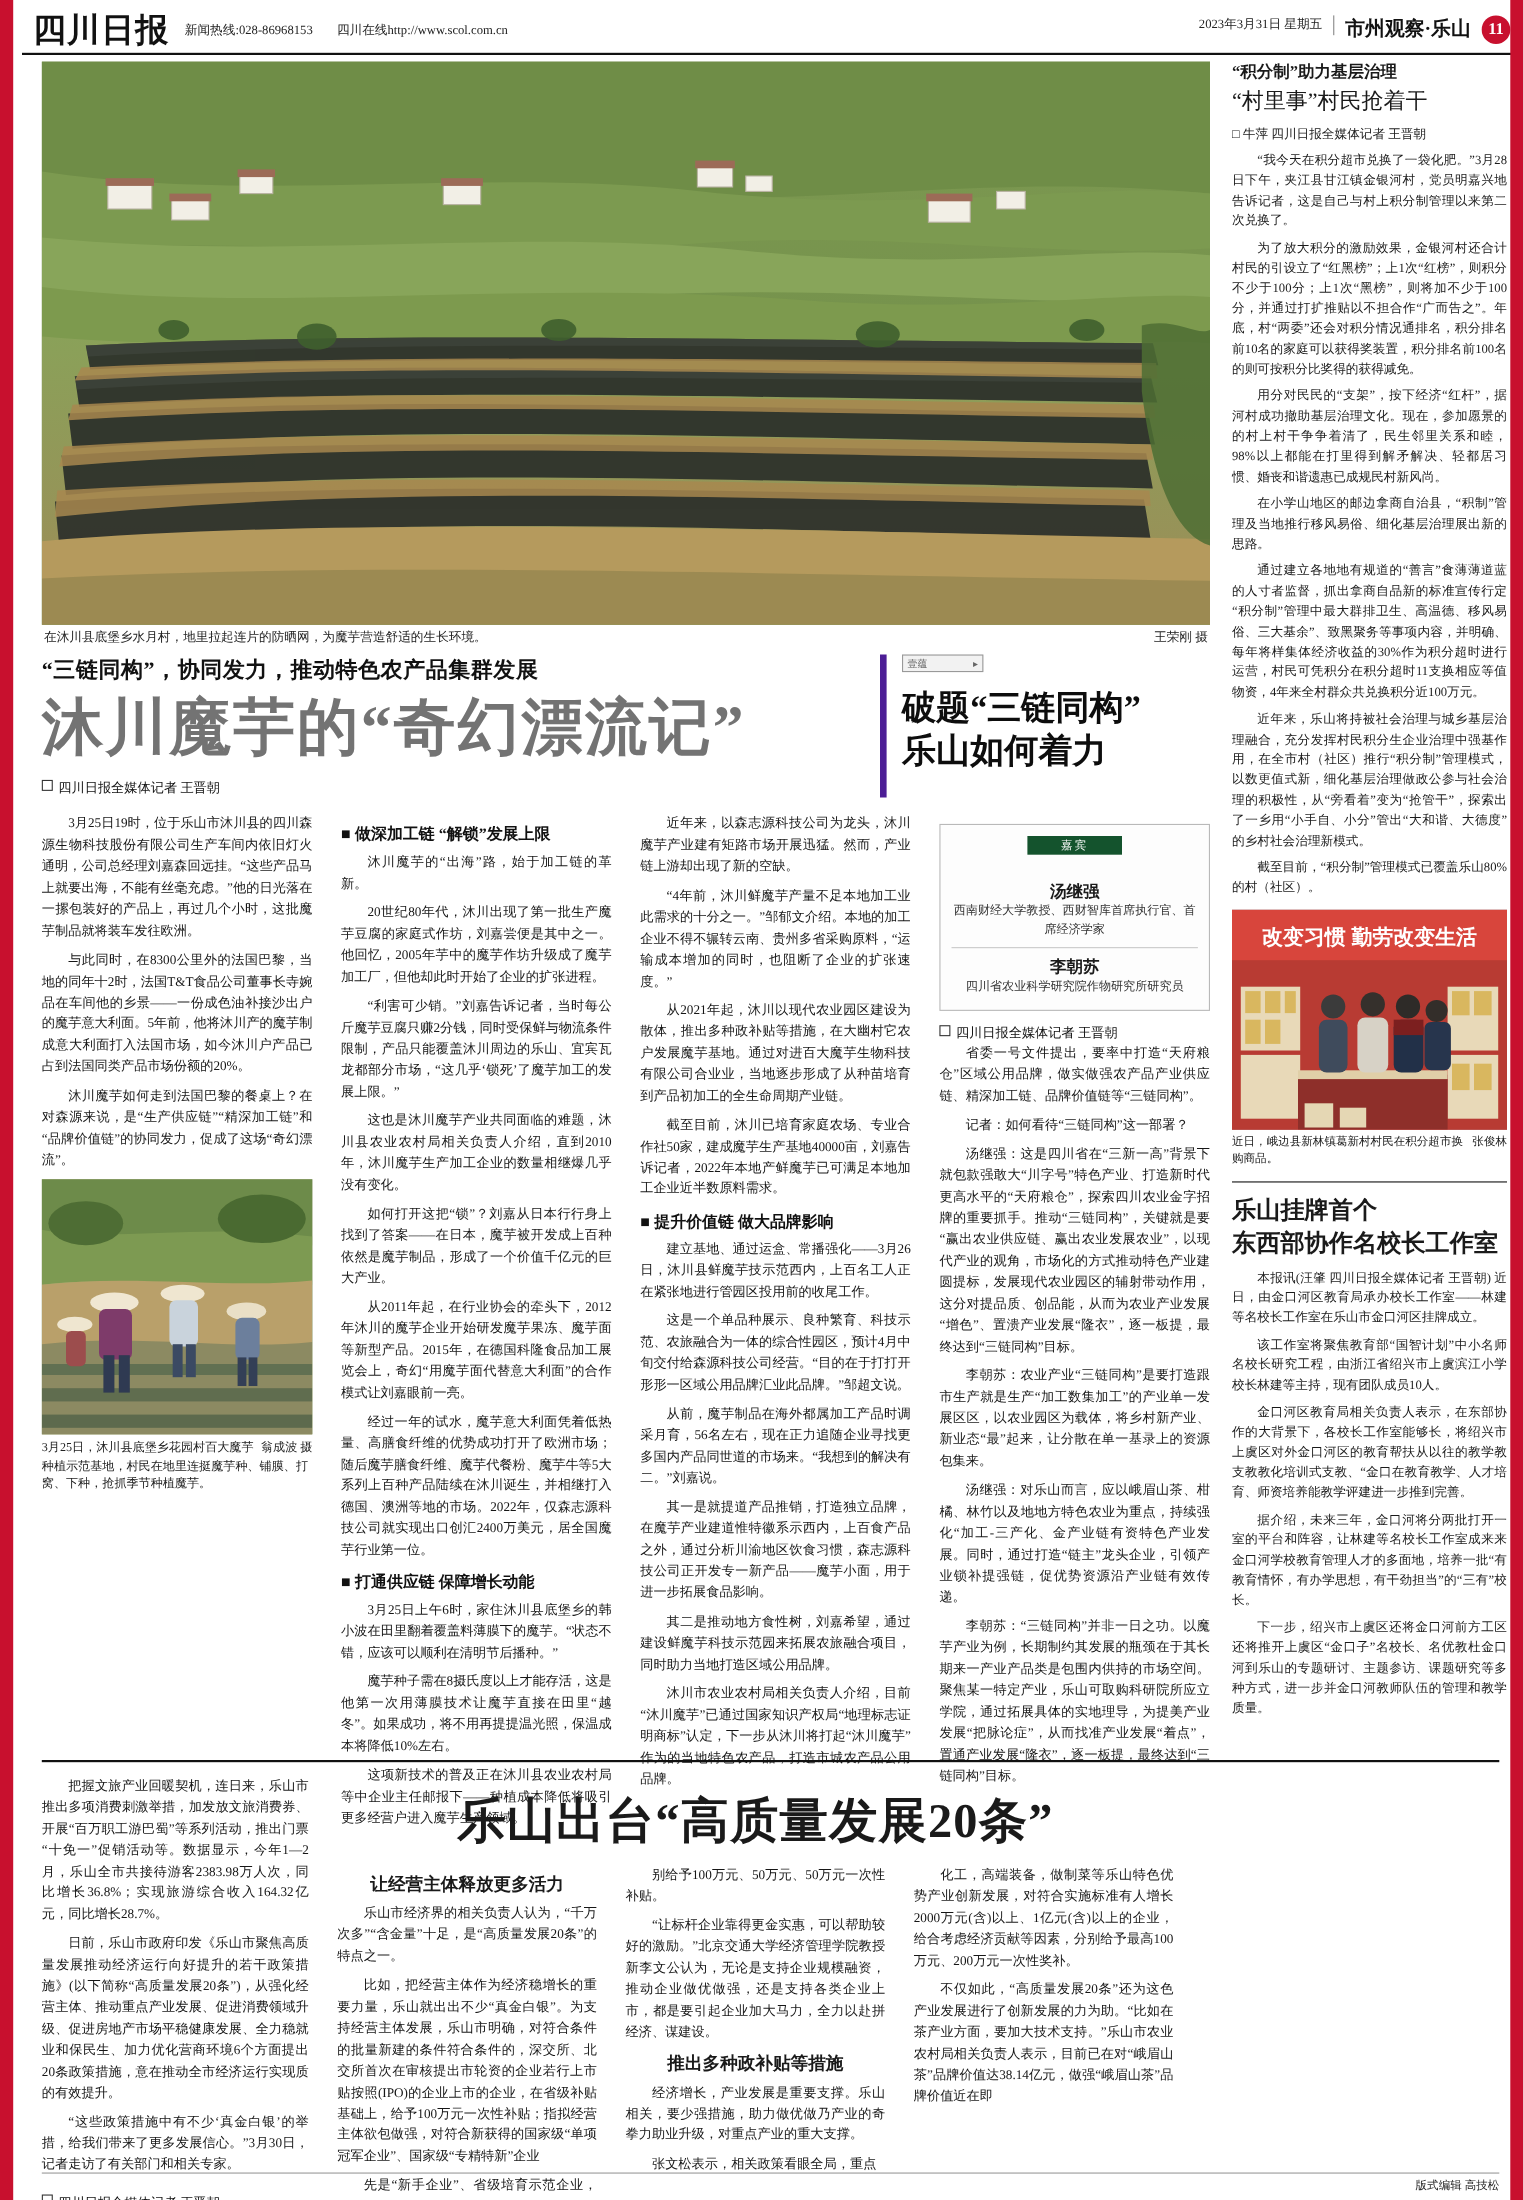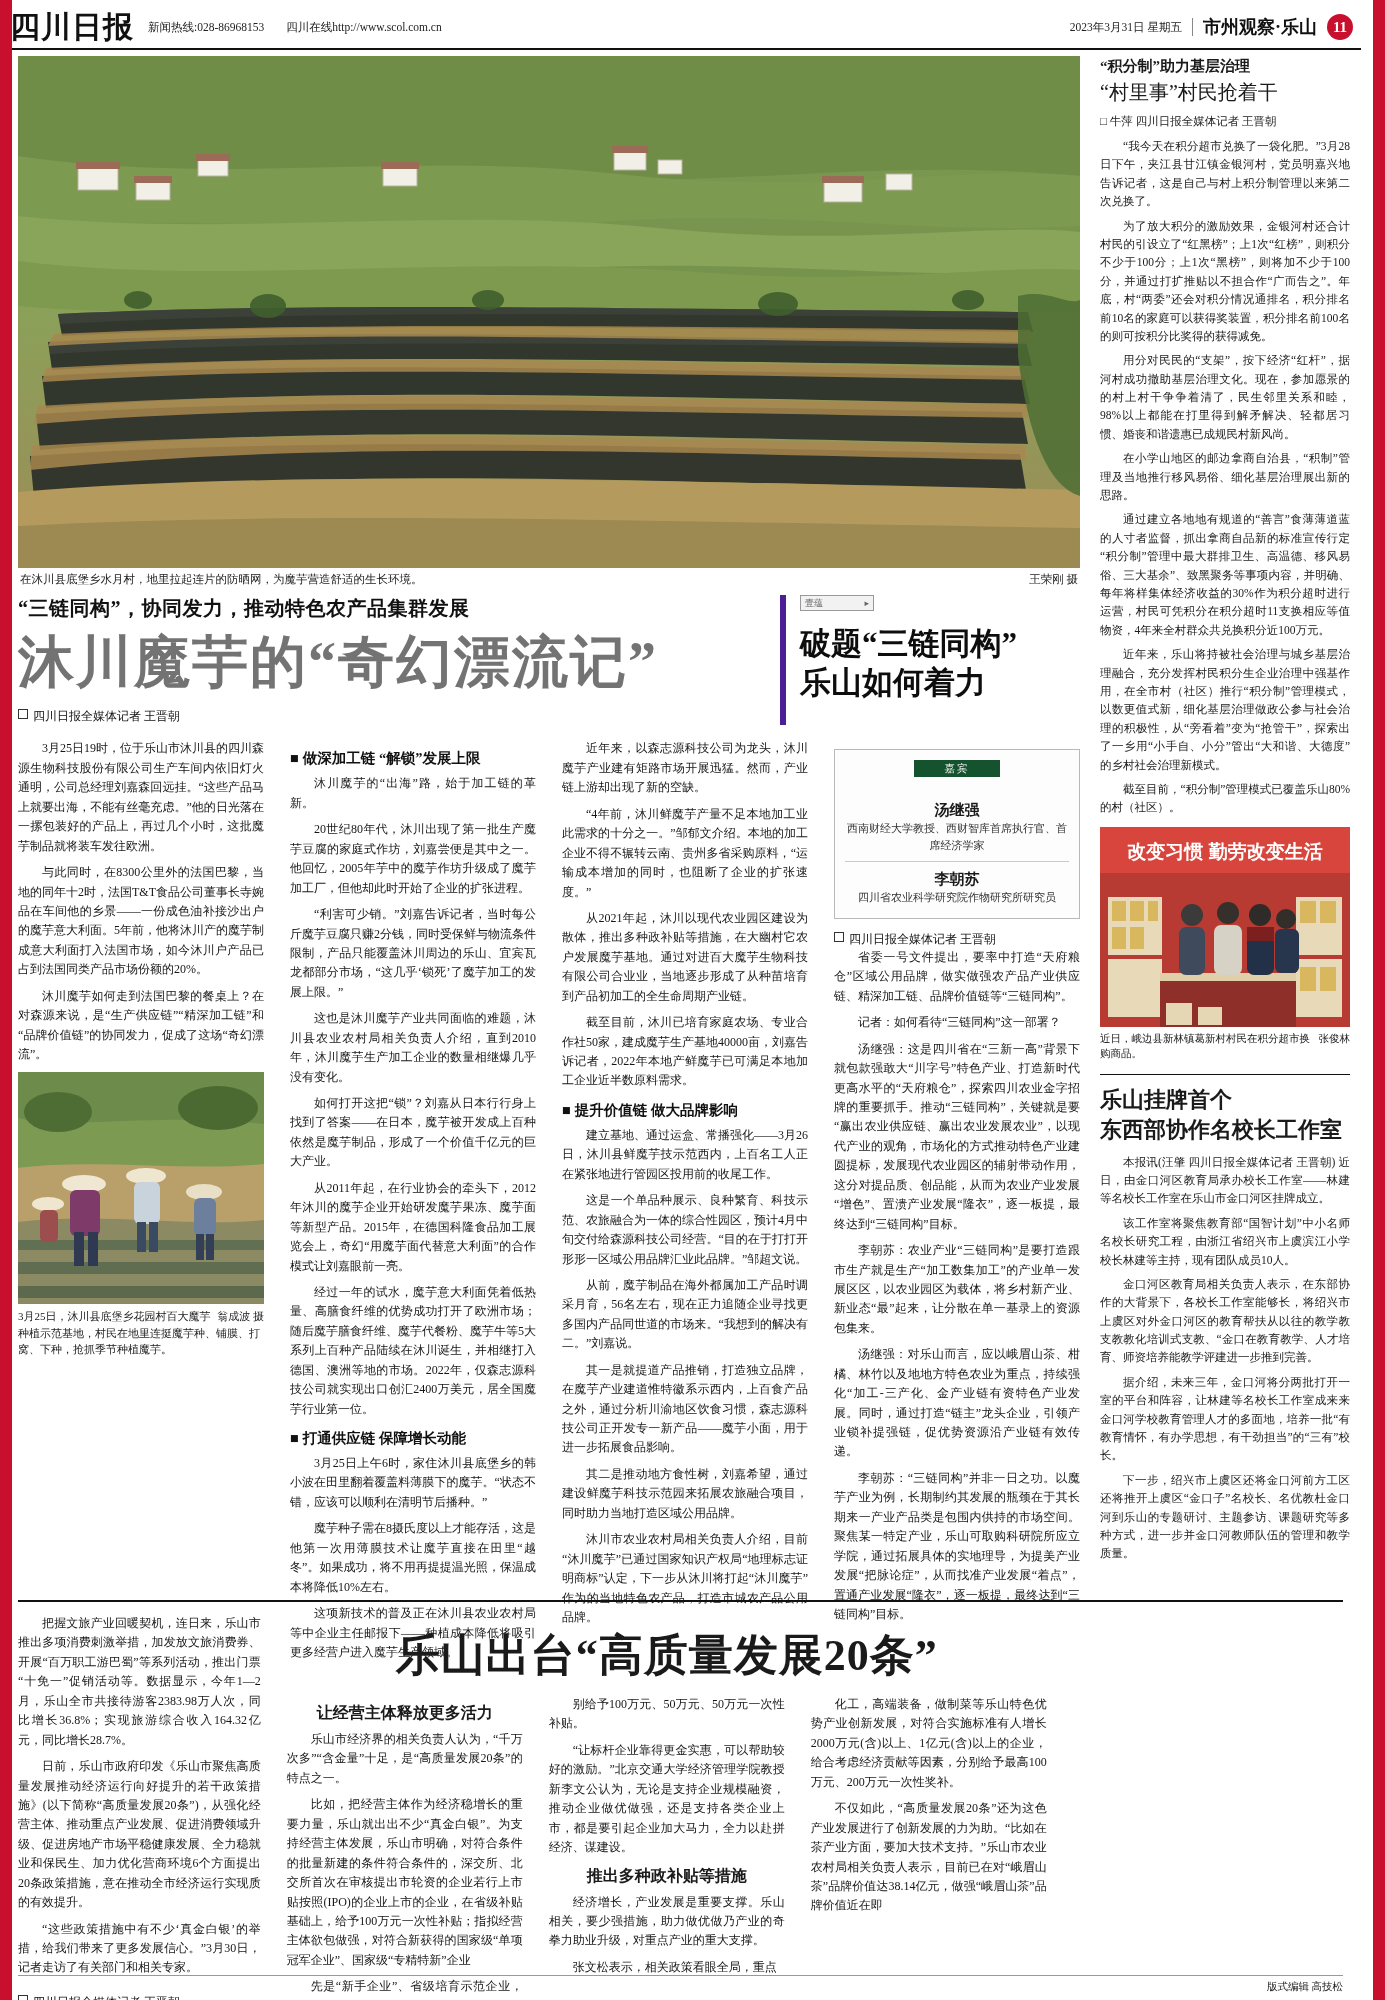--- a/index.html
+++ b/index.html
@@ -11,35 +11,35 @@
     color:#1a1a1a;
     position:relative;
     overflow:hidden;
   }
   
   .page-frame {
     position:absolute; left:0; top:0; width:1385px; height:2000px;
     border-left:12px solid #c8102e; border-right:12px solid #c8102e;
     pointer-events:none;
   }
-  .sheet { position:absolute; left:0; top:0; width:1361px; height:2000px; background:#fff; }
+  .sheet { position:absolute; left:20px; top:0; width:1361px; height:2000px; background:#fff; }
 
   
   .masthead {
     position:absolute; left:0; top:8px; width:1361px; height:38px;
     display:flex; align-items:center;
   }
   .logo {
     font-family:"Liberation Serif", serif;
     font-weight:bold; font-size:30px; letter-spacing:1px;
     color:#111; margin-left:10px; white-space:nowrap;
   }
   .hotline { font-size:11.5px; color:#222; margin-left:14px; white-space:nowrap; }
   .onlinelink { font-size:11.5px; color:#222; margin-left:22px; white-space:nowrap; }
-  .md-right { margin-left:auto; display:flex; align-items:center; gap:10px; padding-right:8px;}
+  .md-right { margin-left:auto; display:flex; align-items:flex-start; gap:10px; padding-right:8px;}
   .date { font-size:11.5px; color:#222; white-space:nowrap;}
   .vline { width:1px; height:18px; background:#888; }
   .section-name { font-weight:bold; font-size:18px; color:#111; white-space:nowrap; }
   .pagenum {
     width:26px;height:26px;border-radius:50%;background:#c8102e;color:#fff;
     font-size:15px;font-weight:bold;display:flex;align-items:center;justify-content:center;
   }
   .rule-top { position:absolute; left:0; top:48px; width:1361px; height:2px; background:#111; }
 
   

